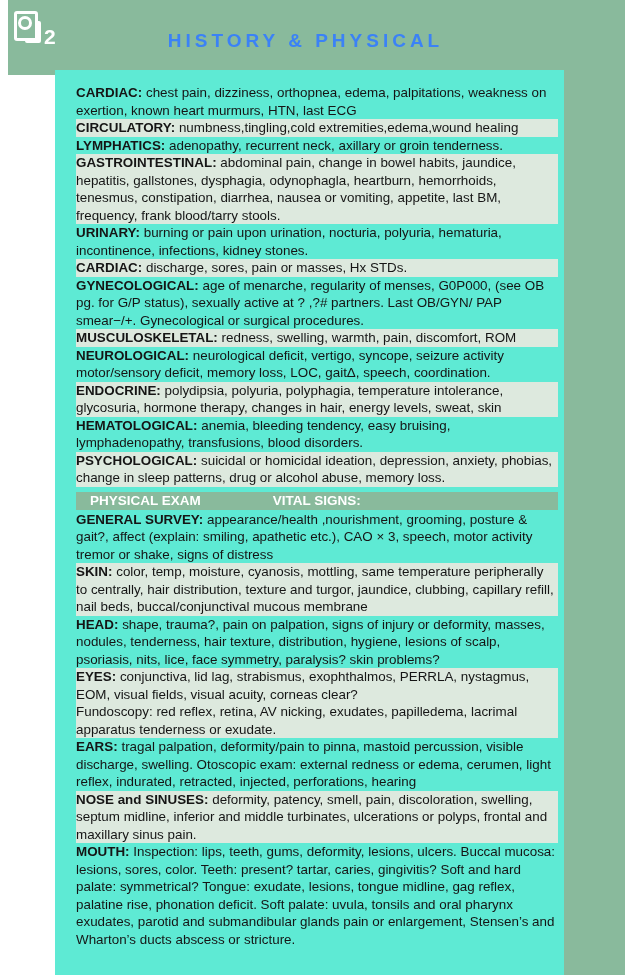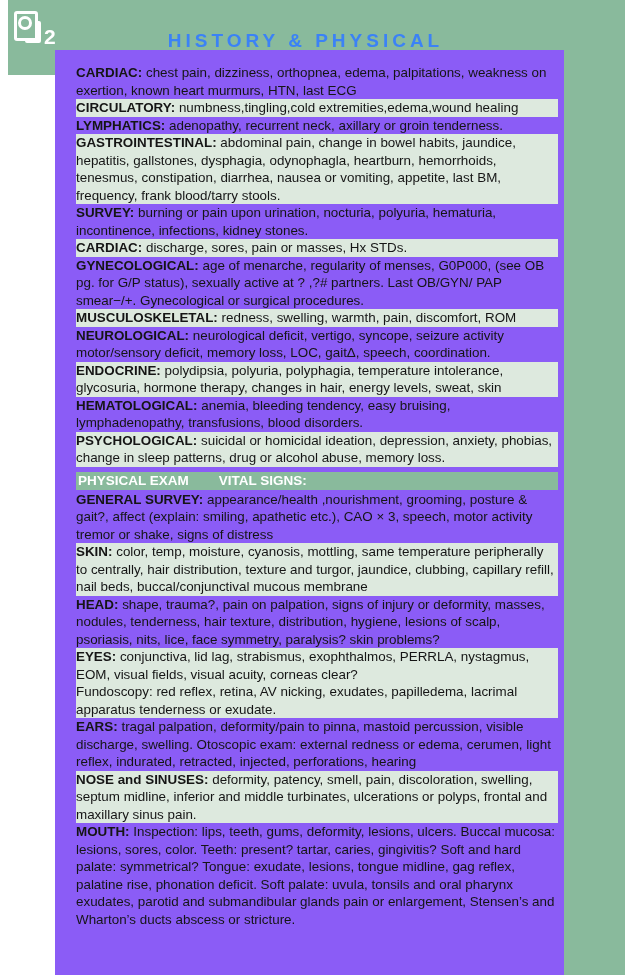--- a/index.html
+++ b/index.html
@@ -17,31 +17,31 @@
   .page-num{position:absolute;left:44px;top:25px;color:#fff;font-weight:bold;font-size:21px;z-index:3;}
   .title{position:absolute;left:0;right:14px;top:30px;text-align:center;color:#3b82f6;
          font-weight:bold;font-size:19px;letter-spacing:4px;z-index:3;}
   
   .hdr-icon{position:absolute;left:14px;top:11px;width:34px;height:38px;z-index:3;}
   .card-back{position:absolute;left:11px;top:10px;width:16px;height:22px;background:#fff;border-radius:2px;}
   .card-front{position:absolute;left:0;top:0;width:18px;height:24px;border:3px solid #fff;border-radius:3px;background:var(--green);}
   .ring{position:absolute;left:1px;top:2px;width:8px;height:8px;border:3px solid #fff;border-radius:50%;}
   
   .panel{
-    position:absolute;left:55px;top:50px;width:509px;bottom:0;background:#8b5cf6;
+    position:absolute;left:55px;top:70px;width:509px;bottom:0;background:#5eead4;
     box-sizing:border-box;padding:14px 6px 0 21px;z-index:2;
   }
   p.sec{margin:0;font-size:13.4px;line-height:17.5px;color:var(--ink);}
   p.sec.hl{background:var(--hl);}
   p.sec b{font-weight:bold;}
   .pe-band{
     margin:5px 0 1px 0;background:var(--green);color:#fff;font-weight:bold;
-    font-size:13.5px;line-height:18px;display:flex;padding-left:2px;
+    font-size:13.5px;line-height:18px;display:flex;padding-left:14px;
   }
-  .pe-right{margin-left:30px;}
+  .pe-right{margin-left:72px;}
 </style>
 </head>
 <body>
 
 <div class="band-top"></div>
 <div class="strip-right"></div>
 
 <div class="hdr-icon">
   <span class="card-back"></span>
   <span class="card-front">
@@ -50,21 +50,21 @@
 </div>
 <div class="page-num">2</div>
 <div class="title">HISTORY &amp; PHYSICAL</div>
 
 <div class="panel">
 
   <p class="sec"><b>CARDIAC:</b> <span>chest pain, dizziness, orthopnea, edema, palpitations, weakness on exertion, known heart murmurs, HTN, last ECG</span></p>
   <p class="sec hl"><b>CIRCULATORY:</b> <span>numbness,tingling,cold extremities,edema,wound healing</span></p>
   <p class="sec"><b>LYMPHATICS:</b> <span>adenopathy, recurrent neck, axillary or groin tenderness.</span></p>
   <p class="sec hl"><b>GASTROINTESTINAL:</b> <span>abdominal pain, change in bowel habits, jaundice, hepatitis, gallstones, dysphagia, odynophagla, heartburn, hemorrhoids, tenesmus, constipation, diarrhea, nausea or vomiting, appetite, last BM, frequency, frank blood/tarry stools.</span></p>
-  <p class="sec"><b>SURVEY:</b> <span>burning or pain upon urination, nocturia, polyuria, hematuria, incontinence, infections, kidney stones.</span></p>
+  <p class="sec"><b>URINARY:</b> <span>burning or pain upon urination, nocturia, polyuria, hematuria, incontinence, infections, kidney stones.</span></p>
   <p class="sec hl"><b>CARDIAC:</b> <span>discharge, sores, pain or masses, Hx STDs.</span></p>
   <p class="sec"><b>GYNECOLOGICAL:</b> <span>age of menarche, regularity of menses, G0P000, (see OB pg. for G/P status), sexually active at ? ,?# partners. Last OB/GYN/ PAP smear−/+. Gynecological or surgical procedures.</span></p>
   <p class="sec hl"><b>MUSCULOSKELETAL:</b> <span>redness, swelling, warmth, pain, discomfort, ROM</span></p>
   <p class="sec"><b>NEUROLOGICAL:</b> <span>neurological deficit, vertigo, syncope, seizure activity motor/sensory deficit, memory loss, LOC, gaitΔ, speech, coordination.</span></p>
   <p class="sec hl"><b>ENDOCRINE:</b> <span>polydipsia, polyuria, polyphagia, temperature intolerance, glycosuria, hormone therapy, changes in hair, energy levels, sweat, skin</span></p>
   <p class="sec"><b>HEMATOLOGICAL:</b> <span>anemia, bleeding tendency, easy bruising, lymphadenopathy, transfusions, blood disorders.</span></p>
   <p class="sec hl"><b>PSYCHOLOGICAL:</b> <span>suicidal or homicidal ideation, depression, anxiety, phobias, change in sleep patterns, drug or alcohol abuse, memory loss.</span></p>
 
   <div class="pe-band">
     <span>PHYSICAL EXAM</span>

